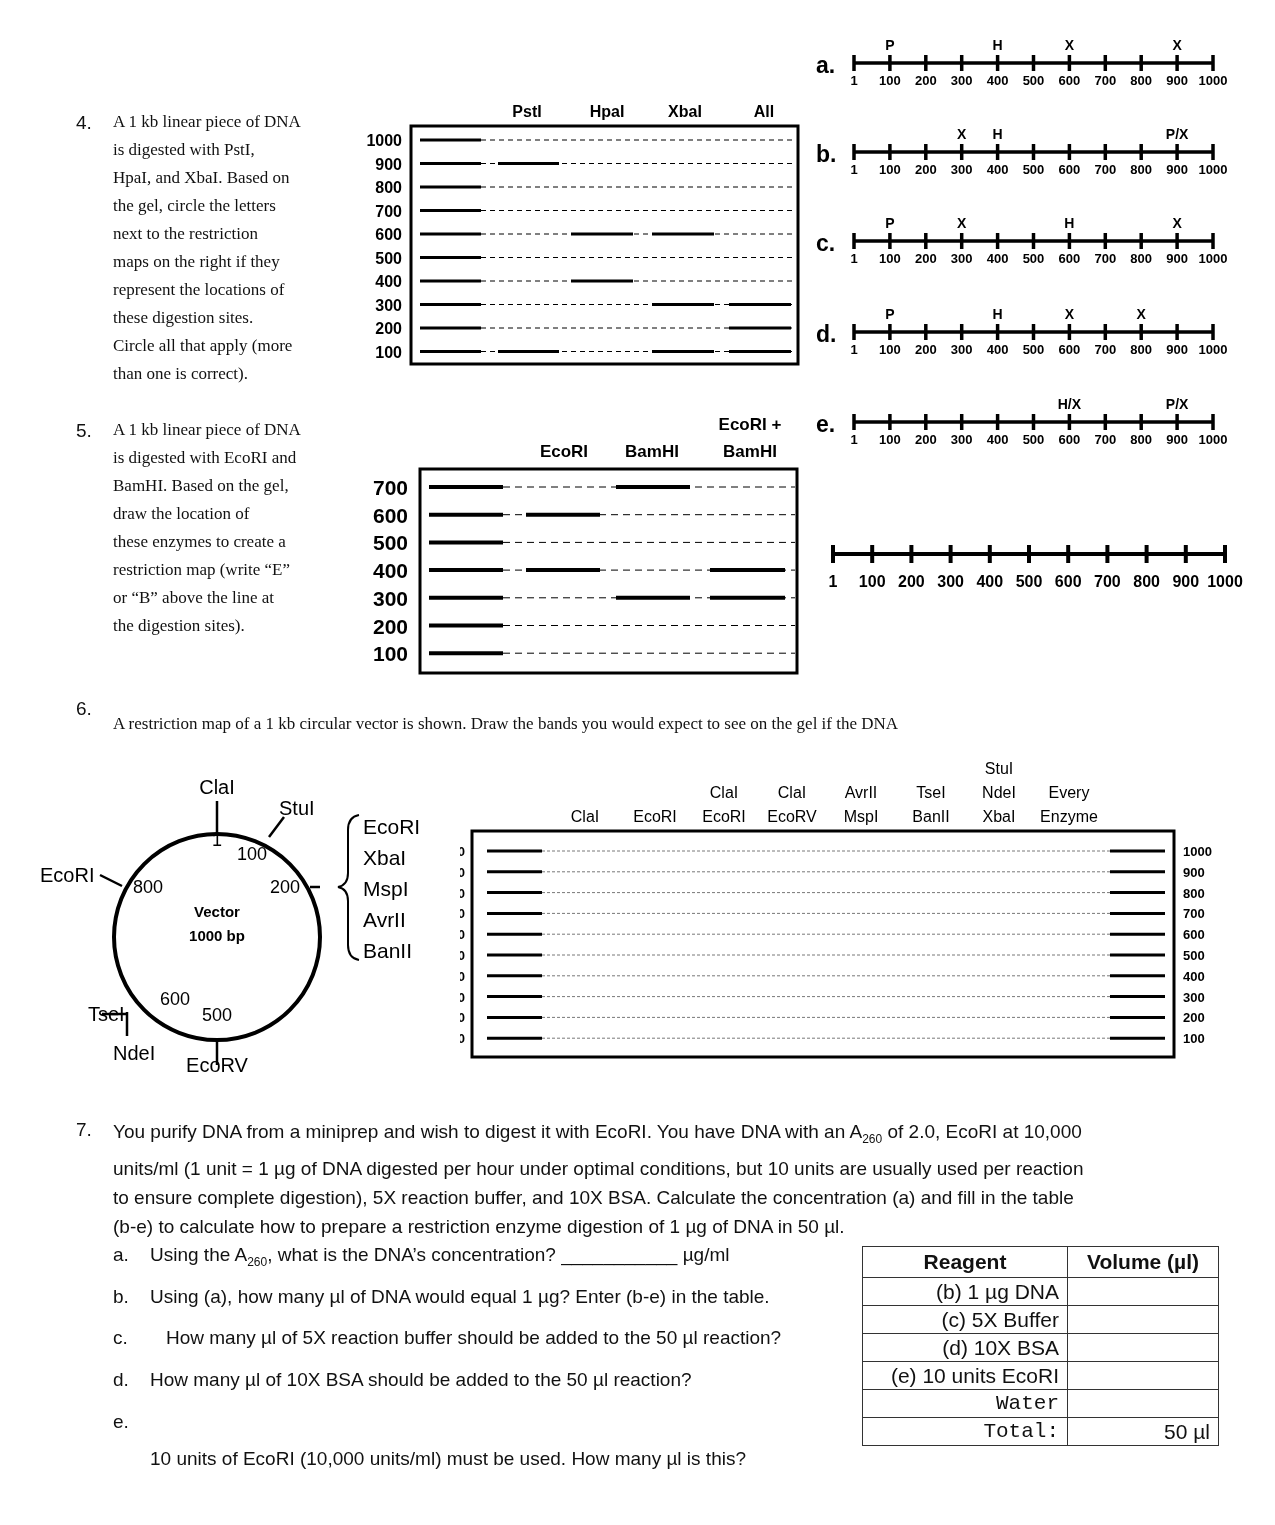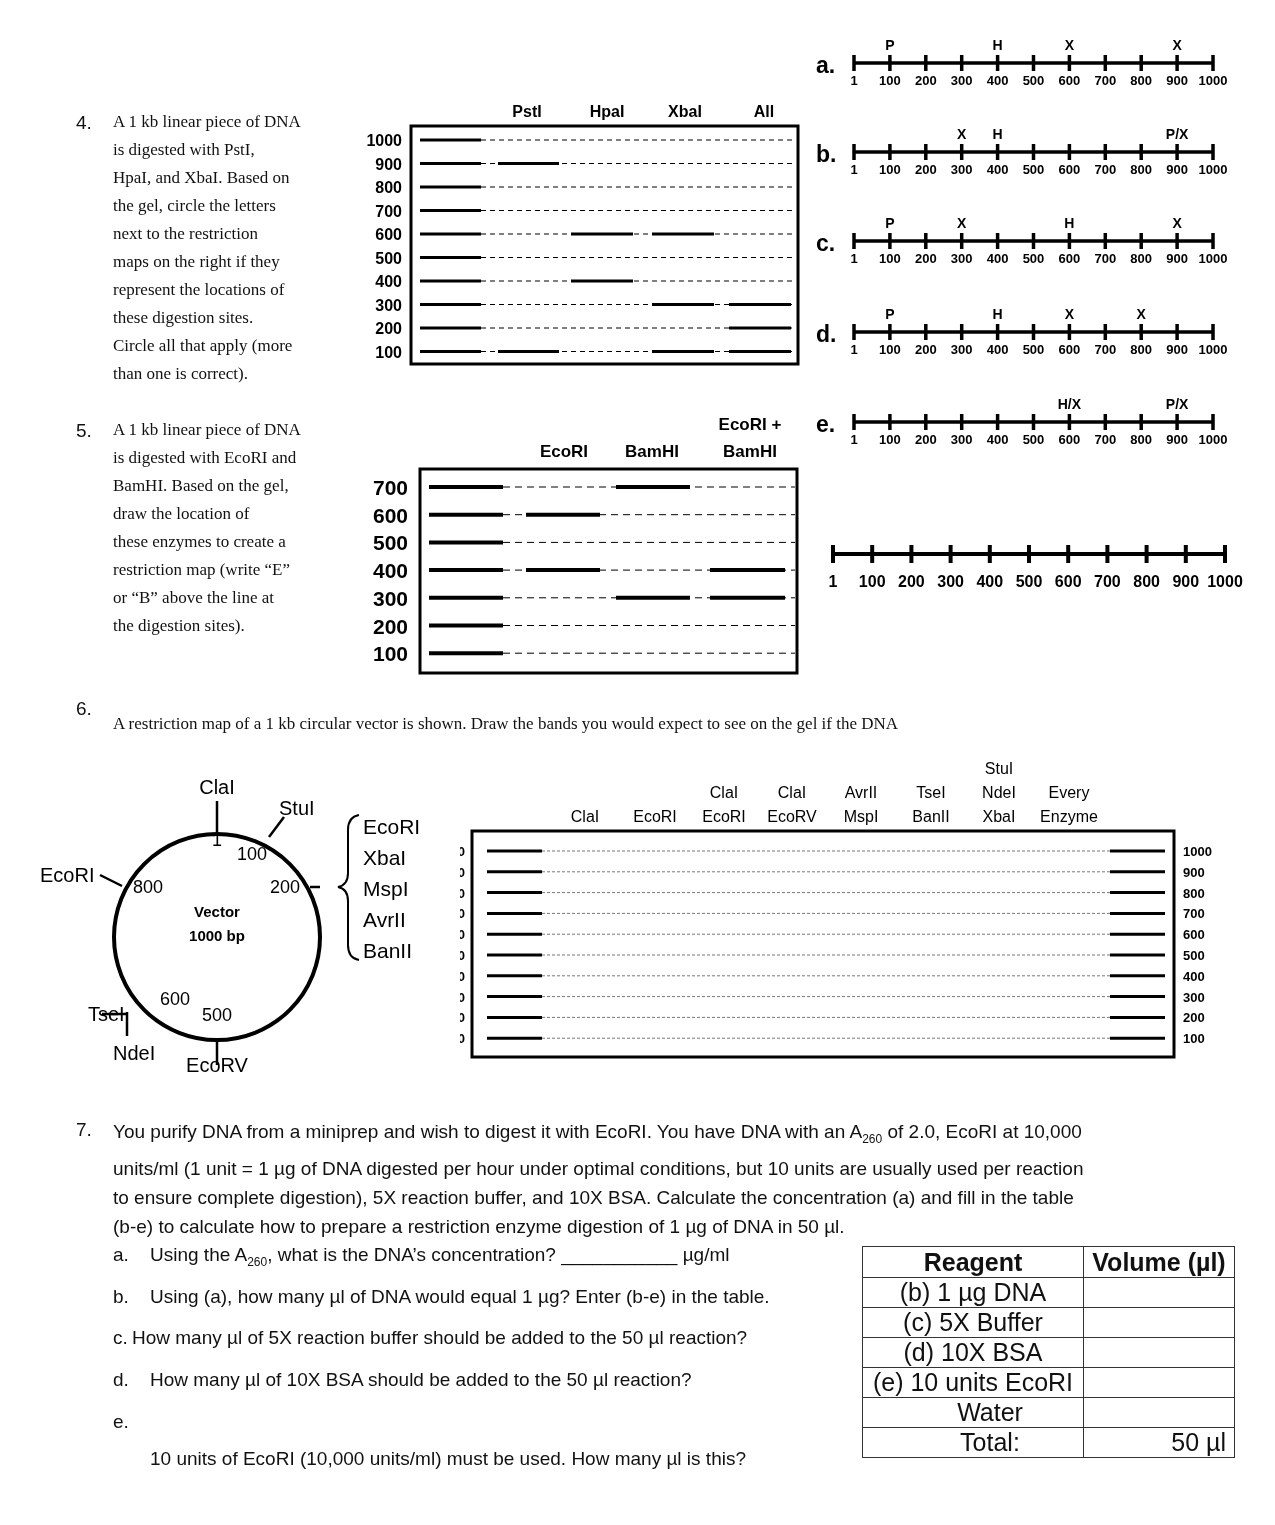--- a/index.html
+++ b/index.html
@@ -6,26 +6,26 @@
   body { width:1275px; height:1525px; position:relative; font-family:"Liberation Sans", sans-serif; color:#111; overflow:hidden; }
   .abs { position:absolute; }
   .qnum { position:absolute; font-size:19px; font-family:"Liberation Sans", sans-serif; }
   .qtext { position:absolute; font-size:17px; line-height:28px; font-family:Liberation Serif, serif; }
   .qtext div { white-space:nowrap; }
   svg text { font-family:"Liberation Sans", sans-serif; }
   .p7 { position:absolute; left:113px; top:1117px; font-size:19px; line-height:29px; font-family:"Liberation Sans", sans-serif; }
   .p7 div { white-space:nowrap; }
   .sub { font-size:12px; }
   .sq { position:absolute; font-size:19px; font-family:"Liberation Sans", sans-serif; white-space:nowrap; }
-  table.reag { position:absolute; left:862px; top:1246px; border-collapse:collapse; font-size:25px; font-family:"Liberation Sans", sans-serif; }
+  table.reag { position:absolute; left:862px; top:1246px; border-collapse:collapse; font-size:21px; font-family:"Liberation Sans", sans-serif; }
   table.reag td, table.reag th { border:1px solid #333; height:27px; padding:0 8px; }
   table.reag th { font-weight:bold; text-align:center; height:30px; }
-  table.reag td.c1 { width:170px; text-align:center; }
+  table.reag td.c1 { width:170px; text-align:right; }
   table.reag td.c2 { width:134px; text-align:right; }
-  table.reag td.ind { padding-left:42px; }
+  table.reag td.ind { padding-left:26px;font-family:Liberation Mono, monospace; }
 </style>
 </head>
 <body>
 
 <div class="qnum" style="left:76px;top:112px;">4.</div>
 <div class="qtext" style="left:113px;top:108px;" id="q4text">
     <div>A 1 kb linear piece of DNA</div>
     <div>is digested with PstI,</div>
     <div>HpaI, and XbaI. Based on</div>
     <div>the gel, circle the letters</div>
@@ -410,21 +410,21 @@
   <div>to ensure complete digestion), 5X reaction buffer, and 10X BSA. Calculate the concentration (a) and fill in the table</div>
   <div>(b-e) to calculate how to prepare a restriction enzyme digestion of 1 µg of DNA in 50 µl.</div>
 </div>
 
 <div id="subqs">
     <div class="sq" style="left: 113px; top: 1244px;">a.</div>
     <div class="sq" style="left: 150px; top: 1244px;"><span>Using the A</span><sub class="sub">260</sub><span>, what is the DNA’s concentration? ___________ µg/ml</span></div>
     <div class="sq" style="left: 113px; top: 1286px;">b.</div>
     <div class="sq" style="left: 150px; top: 1286px;"><span>Using (a), how many µl of DNA would equal 1 µg? Enter (b-e) in the table.</span></div>
     <div class="sq" style="left: 113px; top: 1327px;">c.</div>
-    <div class="sq" style="left: 132px; top: 1327px;"><span>How many µl of 5X reaction buffer should be added to the 50 µl reaction?</span></div>
+    <div class="sq" style="left: 166px; top: 1327px;"><span>How many µl of 5X reaction buffer should be added to the 50 µl reaction?</span></div>
     <div class="sq" style="left: 113px; top: 1369px;">d.</div>
     <div class="sq" style="left: 150px; top: 1369px;"><span>How many µl of 10X BSA should be added to the 50 µl reaction?</span></div>
     <div class="sq" style="left: 113px; top: 1411px;">e.</div>
     <div class="sq" style="left: 150px; top: 1411px; margin-top: 37px;"><span>10 units of EcoRI (10,000 units/ml) must be used. How many µl is this?</span></div>
   </div>
 
 <table class="reag">
   <tbody>
       <tr>
     <th>Reagent</th>

